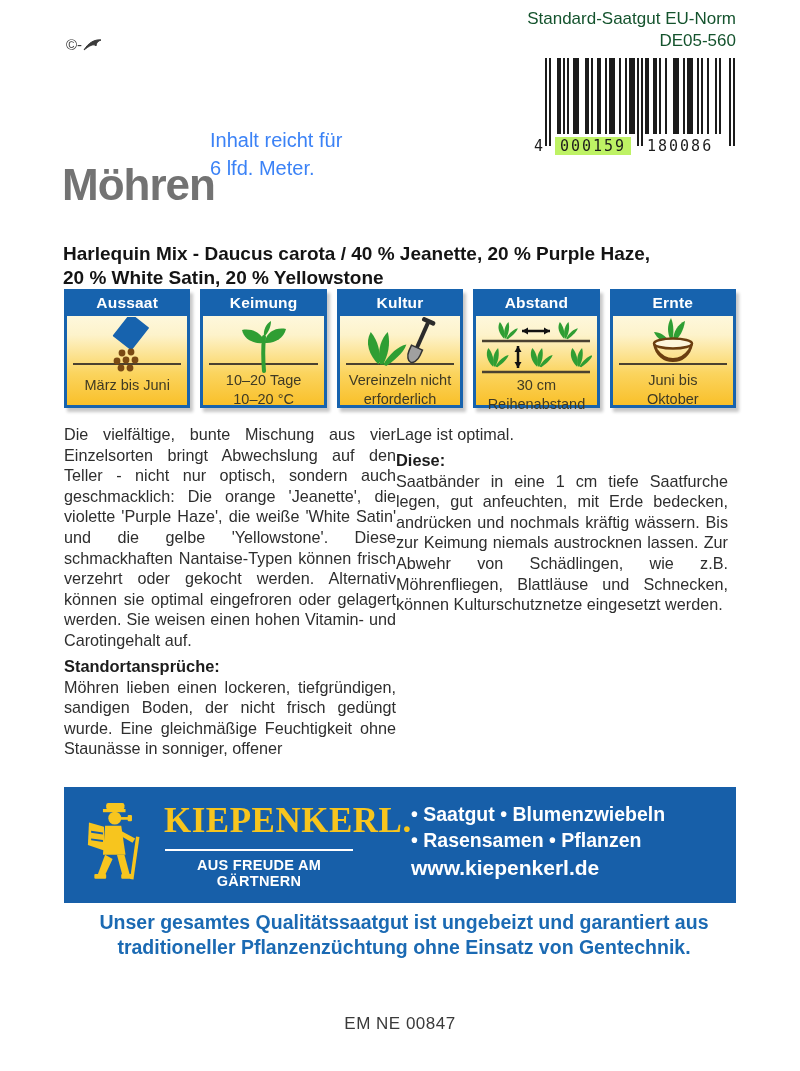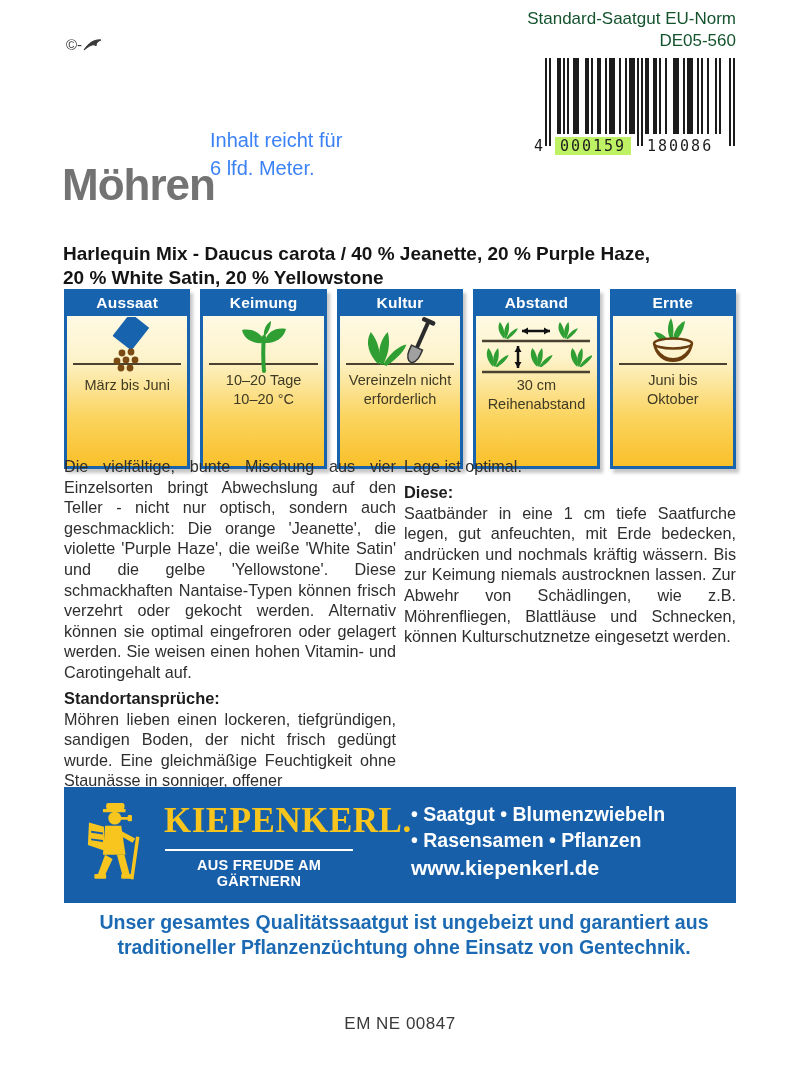--- a/index.html
+++ b/index.html
@@ -16,34 +16,34 @@
   .bd2{left:10px;width:76px;text-align:center;letter-spacing:2px;background:#bef264;}
   .bd3{left:102px;width:78px;text-align:left;letter-spacing:2px;background:#fff;}
   .content-info{position:absolute;left:210px;top:126px;width:290px;text-align:left;
                 font-size:20px;line-height:28px;color:#3b82f6;}
   .title{position:absolute;left:62px;top:160px;font-size:44px;font-weight:bold;
          letter-spacing:-1px;color:#737373;}
   .subtitle{position:absolute;left:63px;top:242px;width:690px;font-size:19px;font-weight:bold;
             line-height:23.5px;color:#141414;white-space:pre-line;}
 
   
-  .boxes{position:absolute;left:64px;top:289px;width:672px;height:180px;display:flex;gap:10px;}
+  .boxes{position:absolute;left:64px;top:289px;width:672px;height:119px;display:flex;gap:10px;}
   .box{flex:1;border:3px solid #1763ae;background:linear-gradient(180deg,#fffdf2 0%,#fdf3cb 38%,#fbd45e 72%,#f9c02a 100%);
        display:flex;flex-direction:column;position:relative;box-shadow:3px 4px 3px rgba(0,0,0,0.22);}
   .box-header{background:#1763ae;color:#fff;font-weight:bold;font-size:15.5px;text-align:center;
               padding:2px 0 4px 0;letter-spacing:0.2px;}
   .box-body{flex:1;position:relative;}
   .soil-line{position:absolute;left:6px;right:6px;top:47px;border-top:2.5px solid #4a4130;}
   .box-icon{position:absolute;top:1px;left:50%;transform:translateX(-50%);}
   .box-icon-wide{position:absolute;top:2px;left:50%;transform:translateX(-50%);}
   .box-caption{position:absolute;top:55px;left:0;width:100%;text-align:center;
                font-size:14.5px;line-height:19px;color:#3f3a24;white-space:pre-line;}
 
   
-  .body-text{position:absolute;left:64px;top:456px;width:672px;display:flex;justify-content:space-between;}
+  .body-text{position:absolute;left:64px;top:424px;width:672px;display:flex;justify-content:flex-start;}
   .col{width:332px;}
   .col p{margin:0;text-align:justify;font-size:16.2px;line-height:20.6px;color:#2e2e2e;}
   .col h3{margin:6px 0 1px 0;font-size:16.4px;color:#1c1c1c;}
 
   
   .banner{position:absolute;left:64px;top:787px;width:672px;height:116px;background:#175fa9;}
   .kiep-figure{position:absolute;left:20px;top:15px;}
   .brand{position:absolute;left:100px;top:14px;font-family:"Liberation Serif",serif;
          font-weight:bold;font-size:35px;color:#f7c51e;letter-spacing:0.5px;}
   .brand-underline{position:absolute;left:101px;top:62px;width:188px;height:2px;background:#fff;}

